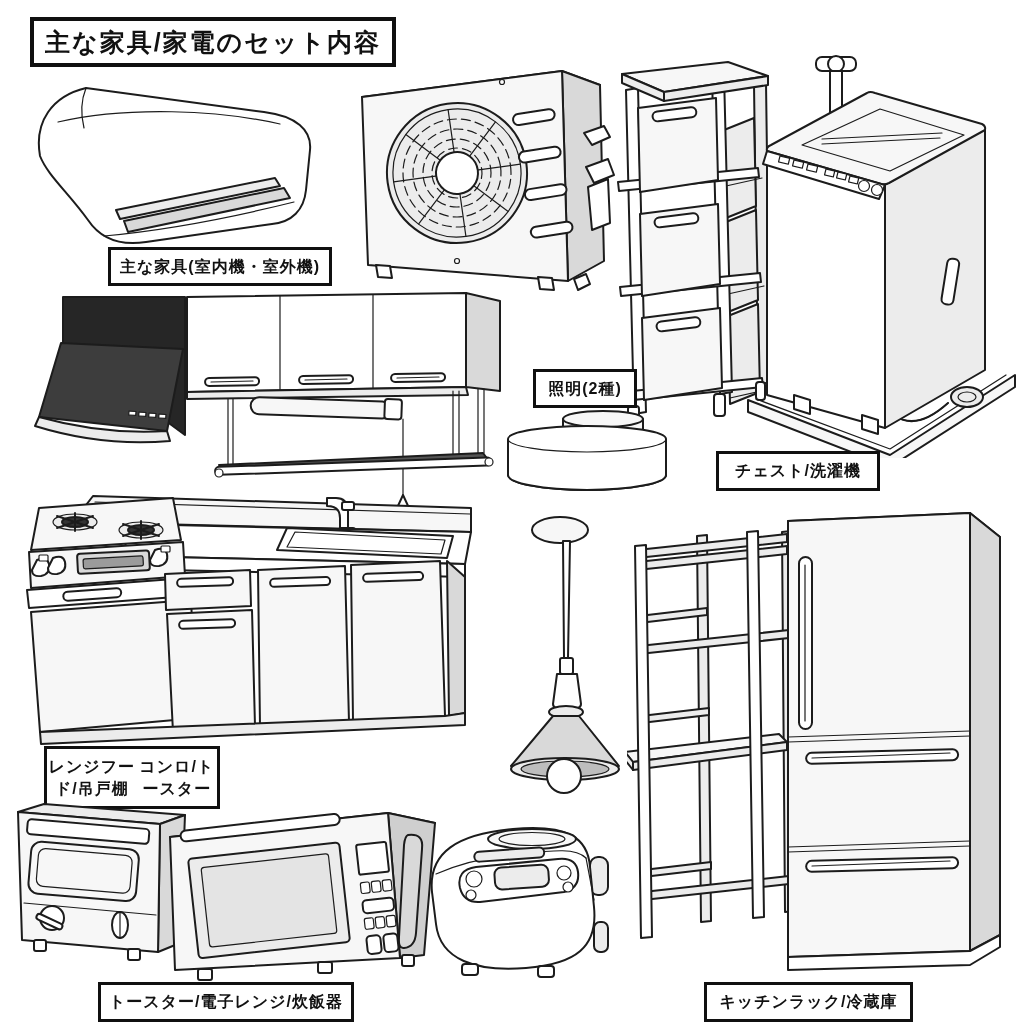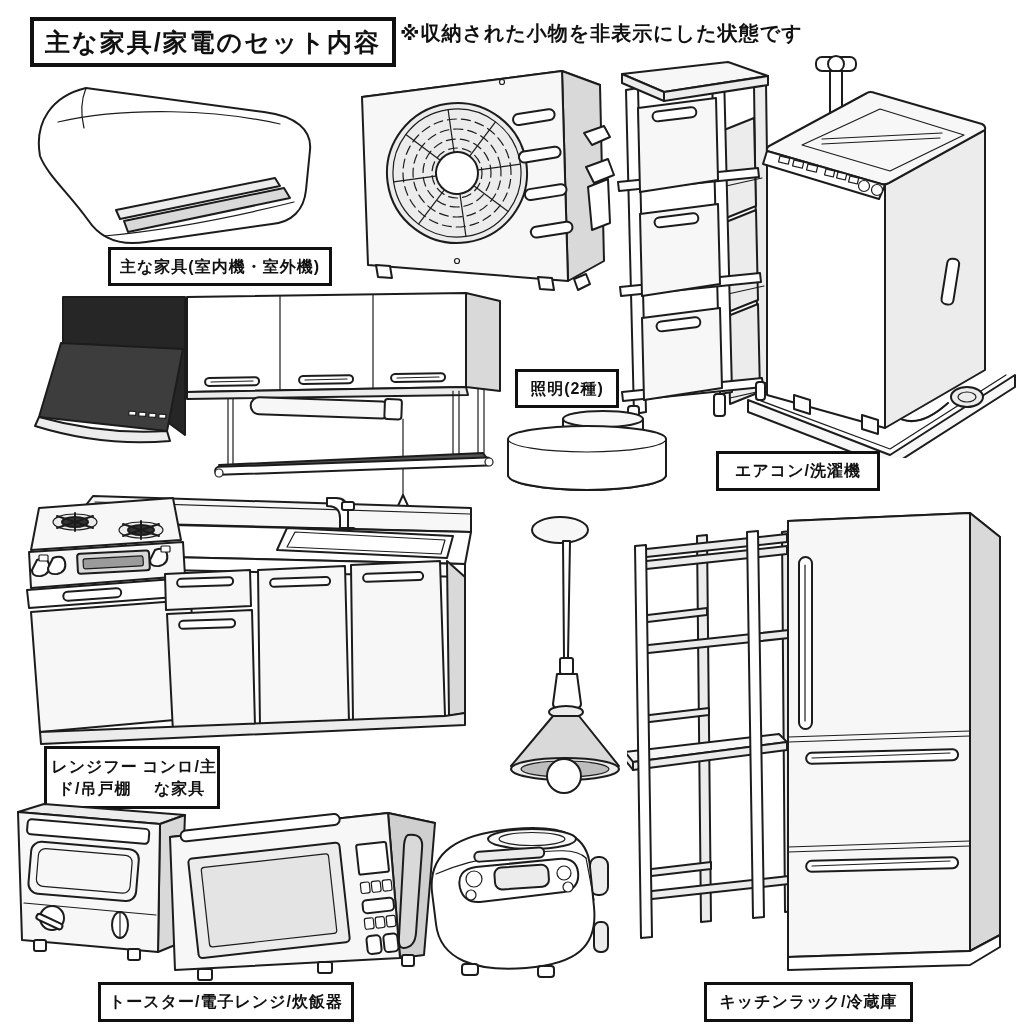--- a/index.html
+++ b/index.html
@@ -18,21 +18,20 @@
   svg .t{stroke:#1c1c1c;stroke-width:1.2;stroke-linejoin:round;stroke-linecap:round;}
   svg .f0{fill:#ffffff}svg .f1{fill:#f7f7f7}svg .f2{fill:#ececec}svg .f3{fill:#d9d9d9}
   svg .f4{fill:#c7c7c7}svg .fn{fill:none}svg .bk{fill:#262626}svg .bk2{fill:#3d3d3d}
 </style>
 </head>
 <body>
 
 <div id="canvas">
 
   <div class="title">主な家具/家電のセット内容</div>
-  <div class="note">※収納された小物を非表示にした状態です</div>
 
   <div class="illus" style="left:28px;top:72px;width:300px;height:190px">
     <svg width="300" height="190" viewBox="0 0 300 190">
       <path class="o f0" d="M12,84 C6,50 24,24 58,16 L236,40 C268,44 284,58 282,78 L278,118 C276,138 264,150 244,152 L118,170 C92,174 72,166 60,148 C40,120 20,104 12,84 Z"></path>
       <path class="t fn" d="M30,50 C100,34 190,38 252,52"></path>
       <path class="t fn" d="M58,16 C54,26 52,40 56,56"></path>
       <path class="o f3" d="M100,160 L262,126 L256,116 L96,149 Z"></path>
       <path class="o f2" d="M92,147 L252,114 L247,106 L88,138 Z"></path>
       <path class="t fn" d="M76,164 C140,158 210,144 266,130"></path>
     </svg>
@@ -153,21 +152,21 @@
         <rect x="84" y="116" width="9" height="6" transform="rotate(14 84 116)"></rect>
         <rect x="96" y="119" width="9" height="6" transform="rotate(14 96 119)"></rect>
         <rect x="108" y="123" width="9" height="6" transform="rotate(14 108 123)"></rect>
       </g>
       <circle class="t f0" cx="122" cy="133" r="5.5"></circle>
       <circle class="t f0" cx="135" cy="137" r="5.5"></circle>
       <path class="o f0" d="M52,342 l16,5 l0,14 l-16,-5 Z"></path>
       <path class="o f0" d="M120,362 l16,5 l0,14 l-16,-5 Z"></path>
     </svg>
   </div>
-  <div class="label" style="left:716px;top:451px;width:158px;height:34px;font-size:16px">エアコン/洗濯機</div>
+  <div class="label" style="left:716px;top:451px;width:158px;height:34px;font-size:16px">チェスト/洗濯機</div>
 
   <div class="illus" style="left:33px;top:285px;width:515px;height:265px">
     <svg width="515" height="265" viewBox="0 0 515 265">
       <path class="o bk" d="M30,12 L152,12 L152,150 L30,60 Z"></path>
       <path class="o bk2" d="M28,58 L150,64 L134,146 L6,132 Z"></path>
       <g class="t f0">
         <rect x="96" y="126" width="7" height="4" transform="rotate(4 96 126)"></rect>
         <rect x="106" y="127" width="7" height="4" transform="rotate(4 106 127)"></rect>
         <rect x="116" y="128" width="7" height="4" transform="rotate(4 116 128)"></rect>
         <rect x="126" y="129" width="7" height="4" transform="rotate(4 126 129)"></rect>
@@ -198,21 +197,21 @@
         <path class="t fn" d="M426,106 L426,170"></path>
       <path class="t fn" d="M445,104 L445,168"></path>
         <path class="t fn" d="M451,104 L451,168"></path>
       <path class="o" fill="#555" d="M186,180 L450,168 L456,176 L192,188 Z"></path>
       <rect class="o f0" x="182" y="182" width="276" height="8" rx="4" transform="rotate(-2 182 182)"></rect>
       <circle class="t f0" cx="186" cy="188" r="4"></circle>
         <circle class="t f0" cx="456" cy="177" r="4"></circle>
     </svg>
   </div>
 
-  <div class="label" style="left:515px;top:369px;width:98px;height:33px;font-size:16px">照明(2種)</div>
+  <div class="label" style="left:533px;top:369px;width:98px;height:33px;font-size:16px">照明(2種)</div>
 
   <div class="illus" style="left:503px;top:405px;width:170px;height:100px">
     <svg width="170" height="100" viewBox="0 0 170 100">
       <path class="o f1" d="M60,14 L140,14 L140,32 L60,32 Z"></path>
       <ellipse class="o f1" cx="100" cy="14" rx="40" ry="8"></ellipse>
       <ellipse class="o f4" cx="84" cy="70" rx="79" ry="15"></ellipse>
       <path class="o f0" d="M5,34 L5,70 A79,15 0 0 0 163,70 L163,34 A79,13 0 0 0 5,34 Z"></path>
       <path class="t fn" d="M5,34 A79,13 0 0 0 163,34"></path>
     </svg>
   </div>
@@ -283,21 +282,21 @@
       <path class="o f1" d="M243,92 L330,88 L334,244 L245,249 Z"></path>
       <rect class="o f0" x="255" y="101" width="60" height="8" rx="4" transform="rotate(-2 255 101)"></rect>
       <path class="o f1" d="M336,87 L425,83 L430,238 L338,243 Z"></path>
       <rect class="o f0" x="348" y="96" width="60" height="8" rx="4" transform="rotate(-2 348 96)"></rect>
       <path class="o f3" d="M432,83 L450,99 L450,235 L434,238 Z"></path>
       <path class="o f2" d="M25,254 L430,238 L450,235 L450,247 L26,266 Z"></path>
     </svg>
   </div>
   <div class="label" style="left:44px;top:746px;width:170px;height:57px;font-size:16px;flex-direction:row">
     <span>レンジフード/吊戸棚</span>
-    <span>コンロ/主な家具</span>
+    <span>コンロ/トースター</span>
   </div>
 
   <div class="illus" style="left:627px;top:528px;width:185px;height:425px">
     <svg width="185" height="425" viewBox="0 0 185 425">
       <g class="o f2">
         <path d="M70,8 l10,-1 l4,386 l-10,1 Z"></path>
         <path d="M155,4 l9,-1 l3,380 l-9,1 Z"></path>
       </g>
       <g class="o f2">
         <path d="M12,88 L80,80 L80,87 L12,95 Z"></path>

